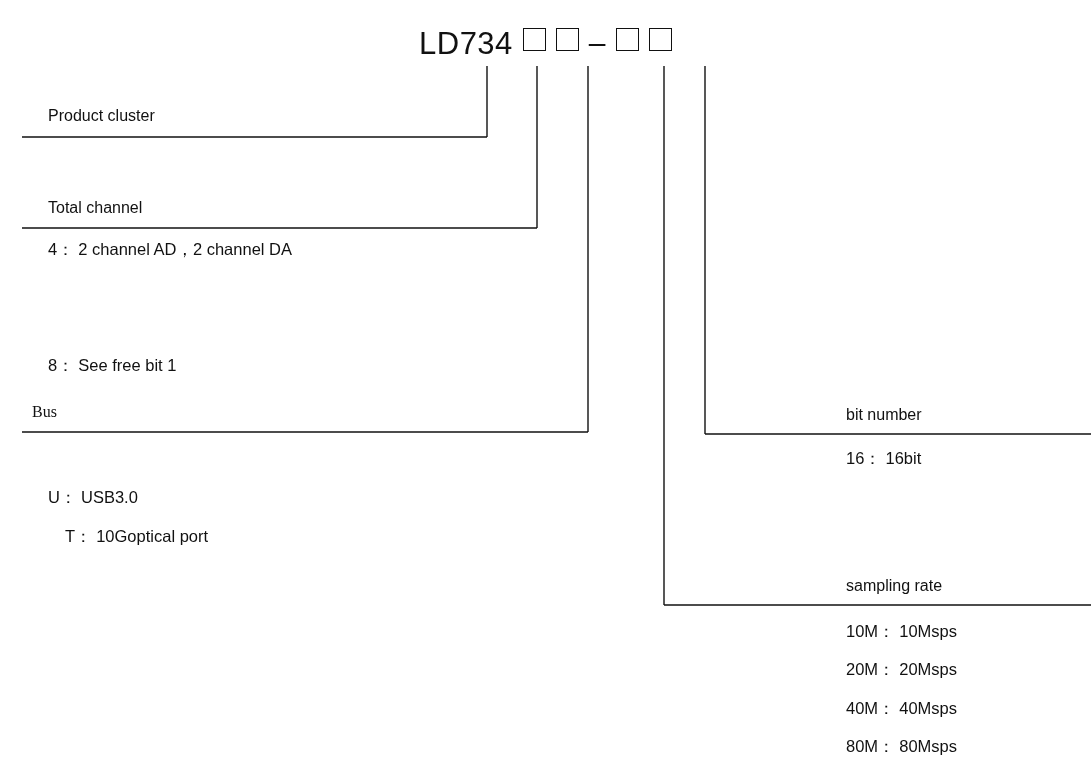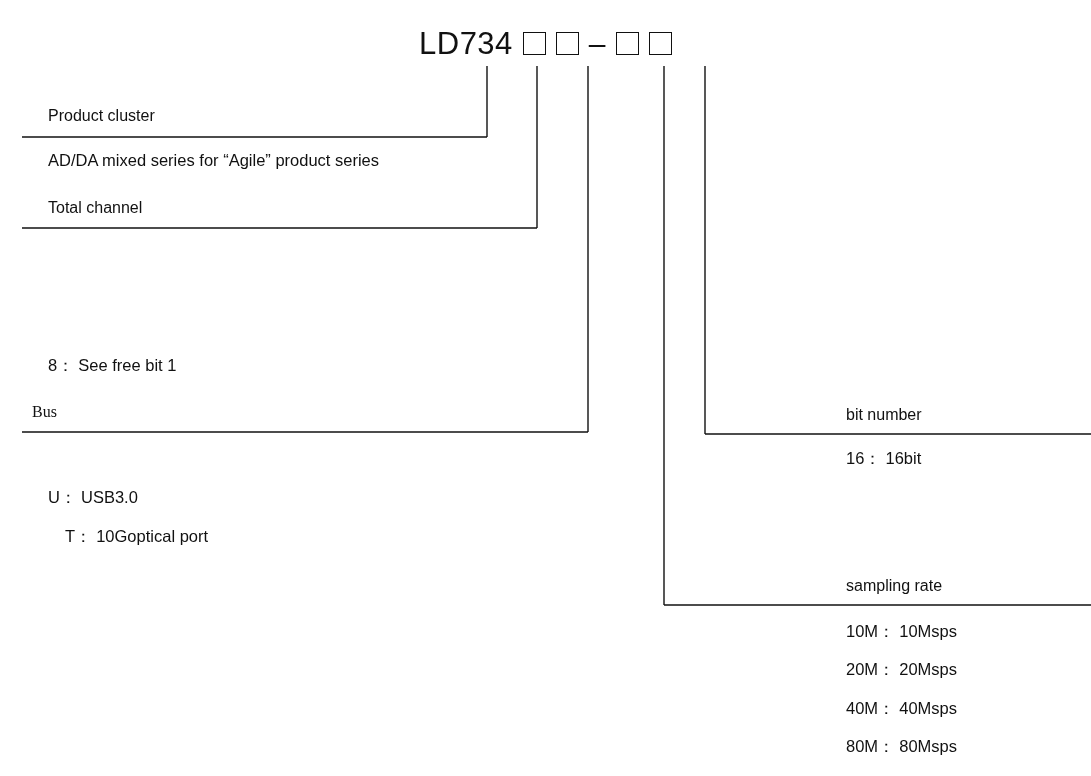--- a/index.html
+++ b/index.html
@@ -16,21 +16,20 @@
     width: 1091px;
     height: 776px;
     overflow: hidden;
     background: #ffffff;
   }
   .code-row {
     position: absolute;
     left: 419px;
     top: 28px;
     display: flex;
-    align-items: center;
     gap: 0px;
   }
   .model-text {
     font-size: 31px;
     letter-spacing: 0.5px;
     line-height: 1;
     color: #111111;
   }
   .box {
     width: 23px;
@@ -102,25 +101,26 @@
   <div class="code-row">
     <span class="model-text">LD734</span>
     <span class="box"></span>
     <span class="box"></span>
     <span class="dash">–</span>
     <span class="box"></span>
     <span class="box"></span>
   </div>
 
   <div class="title" style="left:48px; top:107px;">Product cluster</div>
-  <div class="item" style="left:48px; top:151px;">
-    <span class="val">AD/DA mixed series for “Agile” product series</span>
-  </div>
 
   <div class="title" style="left:48px; top:199px;">Total channel</div>
+  <div class="item" style="left:48px; top:239px;">
+    <span class="key">4：</span>
+    <span class="val">2 channel AD，2 channel DA</span>
+  </div>
   <div class="item" style="left:48px; top:355px;">
     <span class="key">8：</span>
     <span class="val">See free bit 1</span>
   </div>
 
   <div class="title" style="left:32px; top:403px;font-family:Liberation Serif, serif;">Bus</div>
   <div class="item" style="left:48px; top:487px;">
     <span class="key">U：</span>
     <span class="val">USB3.0</span>
   </div>

